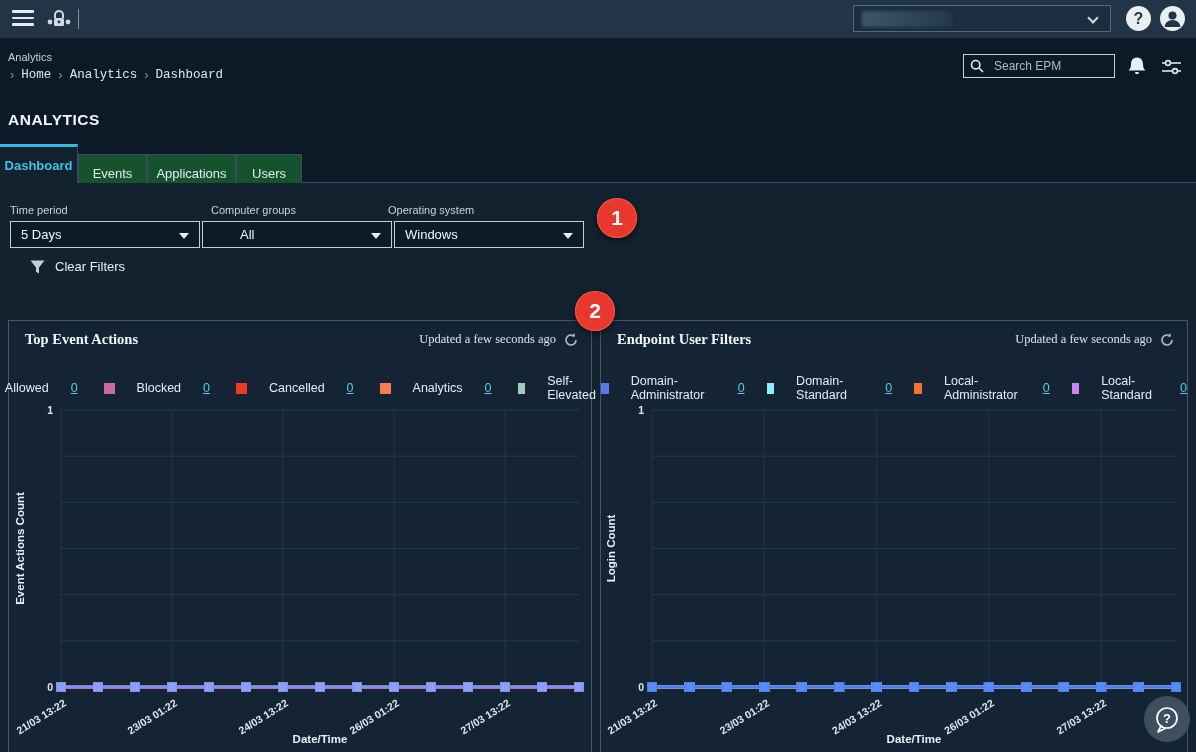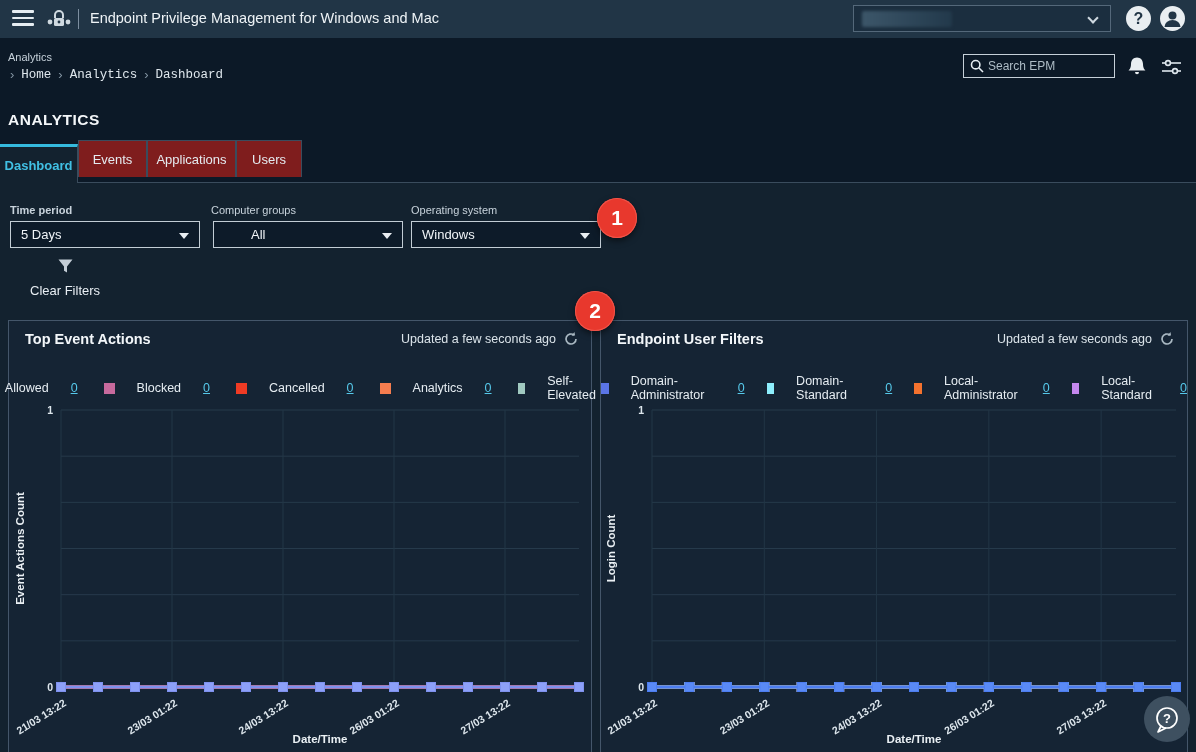--- a/index.html
+++ b/index.html
@@ -22,41 +22,41 @@
   .dd-chevron { position:absolute; right:13px; top:8px; width:8px; height:8px; border-right:2px solid #cfd9e0; border-bottom:2px solid #cfd9e0; transform:rotate(45deg); }
   .circle-btn { position:absolute; top:6px; width:25px; height:25px; border-radius:50%; background:#e9eef1; display:flex; align-items:center; justify-content:center; cursor:pointer; }
   .help-btn { left:1126px; color:#213546; font-weight:700; font-size:16px; }
   .avatar-btn { left:1160px; }
   
   .section-label { position:absolute; left:8px; top:51px; font-size:11px; color:#c6d1da; }
   .breadcrumb { position:absolute; left:10px; top:67px; font-size:12.5px; color:#dfe7ed; display:flex; gap:7px; align-items:center; }
   .crumb-sep { color:#8496a4; font-size:13px; }
   .crumb { cursor:pointer;font-family:Liberation Mono, monospace; }
   .search-wrap { position:absolute; left:963px; top:54px; width:152px; height:24px; }
-  .search-wrap input { width:100%; height:100%; background:#0c1927; border:1px solid #c6d0d8; color:#eef3f6; font-size:12px; padding:0 6px 0 24px; font-family:"Liberation Sans",sans-serif; }
+  .search-wrap input { width:100%; height:100%; background:#0c1927; border:1px solid #c6d0d8; color:#eef3f6; font-size:12px; padding:0 6px 0 30px; font-family:"Liberation Sans",sans-serif; }
   .search-wrap input::placeholder { color:#aebcc6; }
   .search-icon { position:absolute; left:7px; top:5px; }
   .bell-icon { position:absolute; left:1127px; top:56px; cursor:pointer; }
   .sliders-icon { position:absolute; left:1162px; top:59px; cursor:pointer; }
   
   .page-title { position:absolute; left:8px; top:111px; font-size:15.5px; font-weight:700; letter-spacing:.5px; color:#f4f7f9; }
   .tabs-line { position:absolute; left:0; top:182px; width:1196px; height:1px; background:#3a4c5d; }
-  .tab { position:absolute; top:140px; height:37px; display:flex; align-items:center; justify-content:center; font-size:13px; color:#e5ebf0; border:1px solid #3a4c5d; border-bottom:none; cursor:pointer; background:#7f1d1d; }
+  .tab { position:absolute; top:154px; height:37px; display:flex; align-items:center; justify-content:center; font-size:13px; color:#e5ebf0; border:1px solid #3a4c5d; border-bottom:none; cursor:pointer; background:#14532d; }
   .tab.active { top:144px; height:39px; border-top:3px solid #35bade; border-left:none; background:#13222f; color:#41c0e4; font-weight:600; z-index:3; }
   
   .band { position:absolute; left:0; top:183px; width:1196px; height:569px; background:#13222f; }
   .f-label { position:absolute; top:204px; font-size:11px; color:#c8d3dc; }
   .select { position:absolute; top:221px; width:190px; height:27px; background:#0d1b29; border:1px solid #c2cdd5; color:#f0f4f7; font-size:13px; line-height:25px; padding:0 10px; cursor:pointer; }
   .select .caret { position:absolute; right:10px; top:11px; width:0; height:0; border-left:5px solid transparent; border-right:5px solid transparent; border-top:6px solid #e9eef2; }
-  .clear-filters { position:absolute; left:30px; top:259px; display:flex; align-items:center; gap:10px; font-size:13px; color:#e8eef3; cursor:pointer;flex-direction:column; }
+  .clear-filters { position:absolute; left:30px; top:259px; display:flex; align-items:center; gap:10px; font-size:13px; color:#e8eef3; cursor:pointer; }
   
   .callout { position:absolute; width:40px; height:40px; border-radius:50%; background:#e8382d; color:#fff; font-size:21px; font-weight:700; display:flex; align-items:center; justify-content:center; box-shadow:0 3px 6px rgba(0,0,0,.5), inset 0 0 0 1px #f0554a; z-index:6; }
   
   .card { position:absolute; top:320px; height:435px; background:#152434; border:1px solid #44566a; z-index:2; }
-  .card-head { display:flex; justify-content:space-between; align-items:center; padding:10px 13px 0 16px; }
+  .card-head { display:flex; justify-content:space-between; align-items:center; padding:10px 13px 0 16px;font-family:Liberation Serif, serif; }
   .card-title { font-size:14.5px; font-weight:700; color:#f2f6f9; }
   .updated { display:flex; align-items:center; gap:8px; font-size:12.5px; color:#dbe4ea; }
   .legend { position:absolute; top:53px; left:0; right:0; display:flex; justify-content:center; gap:26px; font-size:12.5px; color:#e6edf2; }
   .legend-item { display:flex; align-items:center; gap:22px; }
   .swatch { width:11px; height:11px; display:inline-block; }
   .legend-val { color:#56c9ea; text-decoration:underline; cursor:pointer; }
   svg.chart { position:absolute; top:78px; }
   svg.chart .tick { fill:#dde6ec; font-size:10.5px; font-weight:700; font-family:"Liberation Sans",sans-serif; }
   svg.chart .axis-title { fill:#eaf0f4; font-size:11.5px; font-weight:700; font-family:"Liberation Sans",sans-serif; }
   
@@ -74,21 +74,20 @@
   <span class="brand-icon">
     <svg width="26" height="22" viewBox="0 0 26 22">
       <path d="M9 10 v-3 a4 4 0 0 1 8 0 v3" fill="none" stroke="#cfd9e0" stroke-width="2"></path>
       <rect x="8" y="10" width="10" height="8" rx="1.5" fill="#cfd9e0"></rect>
       <circle cx="4" cy="14" r="2.4" fill="#cfd9e0"></circle>
       <circle cx="22" cy="14" r="2.4" fill="#cfd9e0"></circle>
       <circle cx="13" cy="14" r="1.4" fill="#213546"></circle>
     </svg>
   </span>
   <div class="topbar-divider"></div>
-  <div class="topbar-title">Endpoint Privilege Management for Windows and Mac</div>
   <div class="account-dd">
     <div class="redact"></div>
     <span class="dd-chevron"></span>
   </div>
   <div class="circle-btn help-btn">?</div>
   <div class="circle-btn avatar-btn">
     <svg width="25" height="25" viewBox="0 0 25 25">
       <circle cx="12.5" cy="9.5" r="4" fill="#213546"></circle>
       <path d="M4.5 21 a8 7 0 0 1 16 0 z" fill="#213546"></path>
     </svg>
@@ -130,31 +129,31 @@
 
 <div class="page-title">ANALYTICS</div>
 <div class="tabs-line"></div>
 <div class="tab active" style="left:0; width:78px;">Dashboard</div>
 <div class="tab" style="left:78px; width:69px;">Events</div>
 <div class="tab" style="left:147px; width:89px;">Applications</div>
 <div class="tab" style="left:236px; width:66px;">Users</div>
 
 <div class="band"></div>
 
-<div class="f-label" style="left:10px;font-weight:bold;">Time period</div>
+<div class="f-label" style="left:10px;">Time period</div>
 <div class="f-label" style="left:211px;">Computer groups</div>
-<div class="f-label" style="left:411px;">Operating system</div>
+<div class="f-label" style="left:388px;">Operating system</div>
 
 <div class="select" style="left:10px;">
   <span>5 Days</span><span class="caret"></span>
 </div>
-<div class="select" style="left:213px;padding-left:37px;">
+<div class="select" style="left:202px;padding-left:37px;">
   <span>All</span><span class="caret"></span>
 </div>
-<div class="select" style="left:411px;">
+<div class="select" style="left:394px;">
   <span>Windows</span><span class="caret"></span>
 </div>
 
 <div class="clear-filters">
   <svg width="15" height="14" viewBox="0 0 15 14">
     <path d="M0.5 0.5 h14 l-5.5 7 v6 l-3-1.8 v-4.2 z" fill="#c3cdd6"></path>
   </svg>
   <span>Clear Filters</span>
 </div>
 

